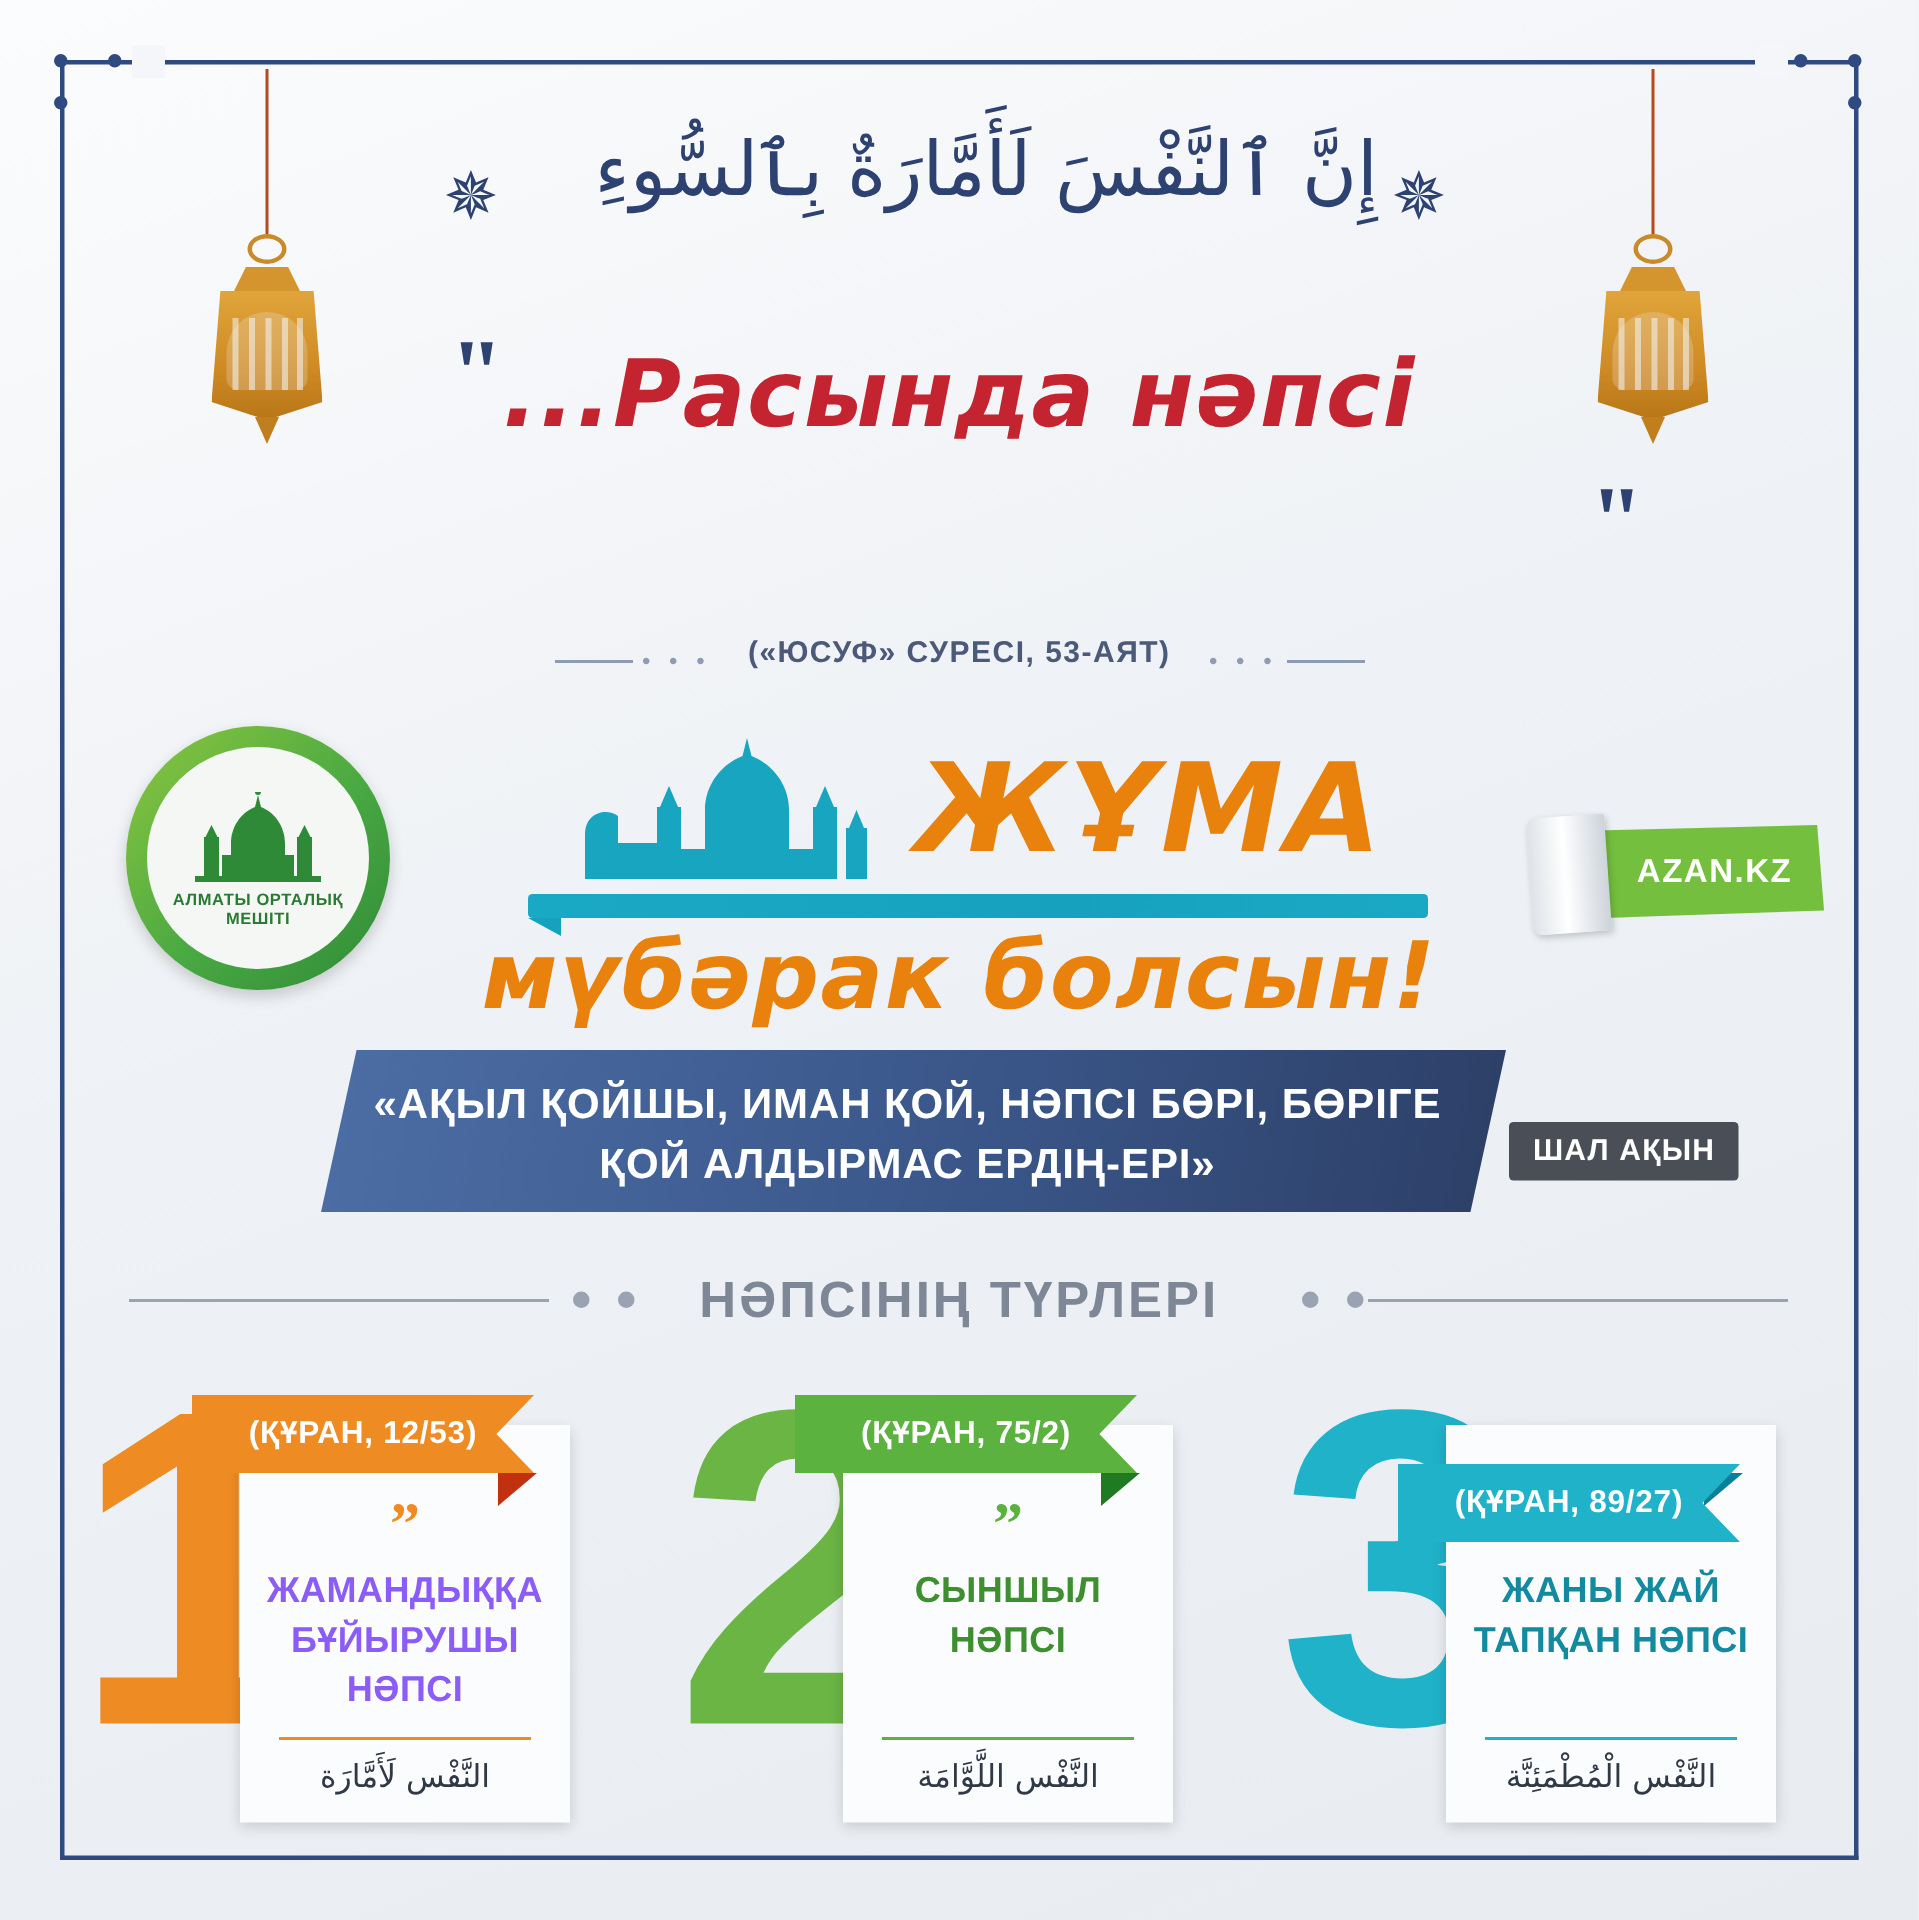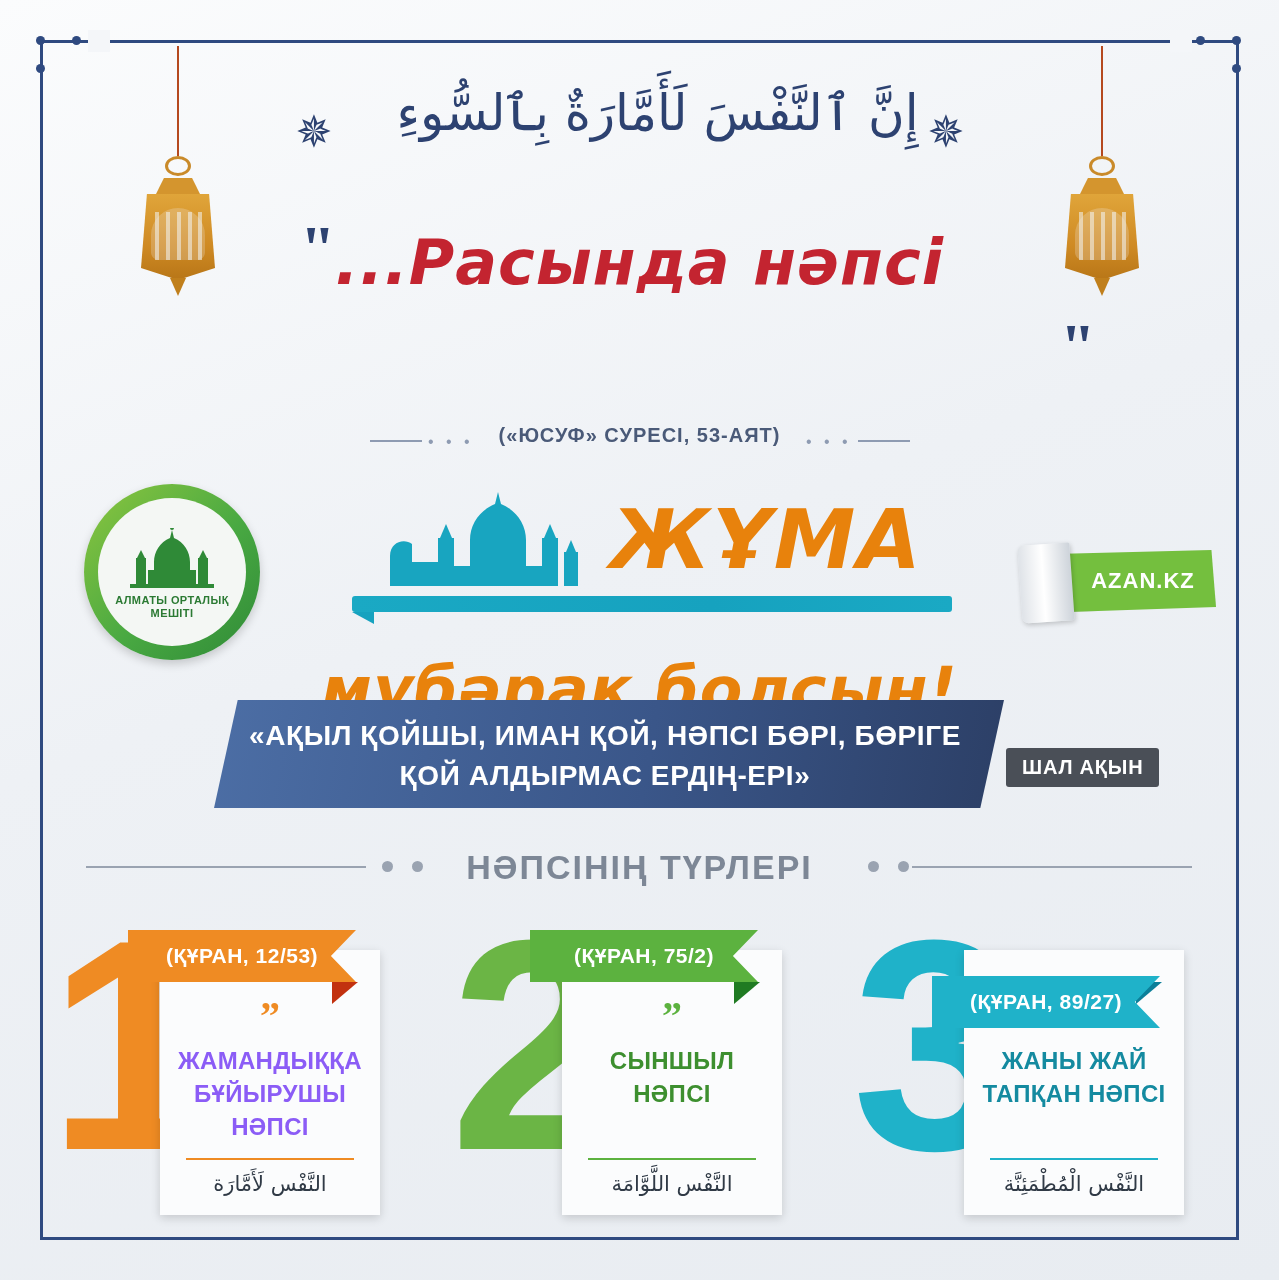--- a/index.html
+++ b/index.html
@@ -272,21 +272,20 @@
   .juma-sub {
     position: absolute;
     left: 0; right: 0; top: 614px;
     text-align: center;
     font-family: "DejaVu Sans", sans-serif;
     font-weight: bold;
     font-style: italic;
     font-size: 62px;
     color: #e8820c;
     letter-spacing: 1px;
-    margin-top: 39px;
   }
 
   
   .ribbon {
     position: absolute;
     left: 1020px; top: 540px;
     width: 196px; height: 86px;
   }
   .ribbon-green {
     position: absolute;

